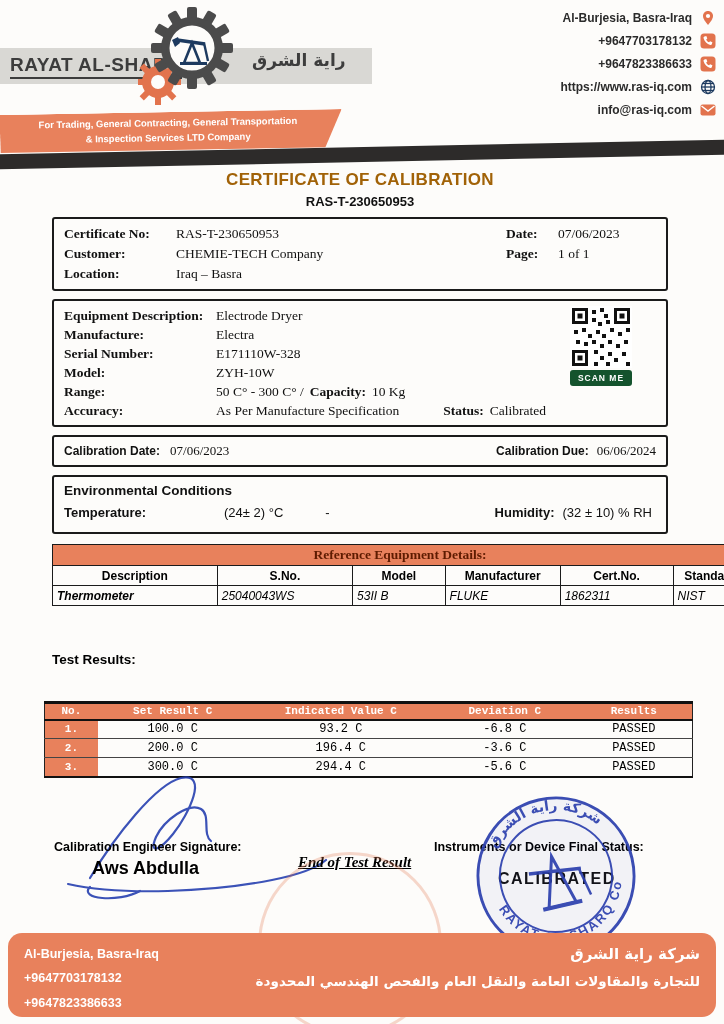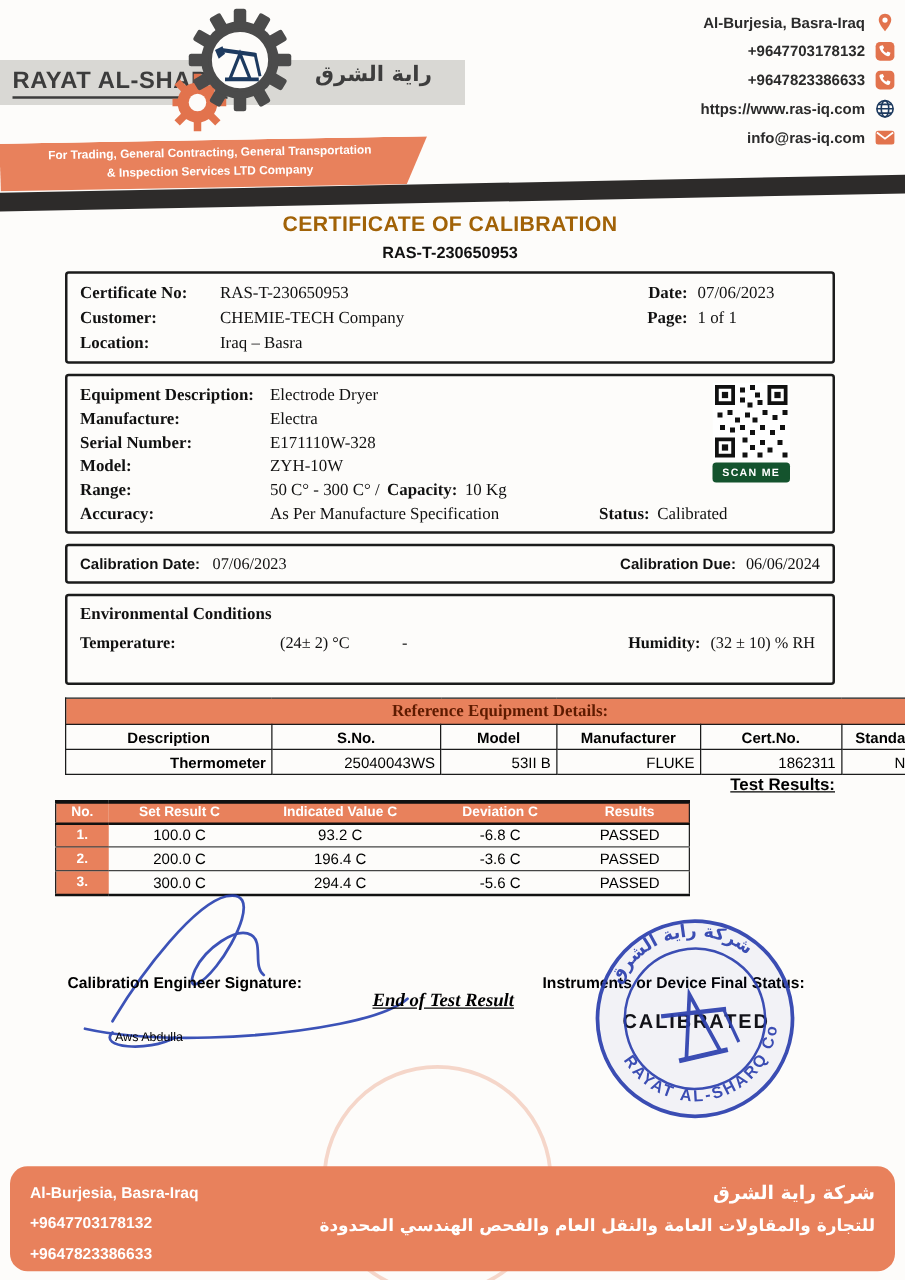--- a/index.html
+++ b/index.html
@@ -33,64 +33,64 @@
   .main{position:absolute;left:52px;top:170px;width:616px;}
   .title-main{text-align:center;font-weight:bold;font-size:17px;color:#a16207;letter-spacing:.3px;}
   .title-sub{text-align:center;font-weight:bold;font-size:13px;color:#111;margin-top:4px;}
 
   .box{border:2px solid #1b1b1b;border-radius:3px;padding:5px 10px;margin-top:8px;font-family:"Liberation Serif",serif;font-size:13.5px;color:#111;}
   .row{display:flex;align-items:baseline;line-height:20px;}
   .lbl{font-weight:bold;}
   .w110{width:112px;flex:0 0 112px;}
   .w150{width:152px;flex:0 0 152px;}
   .grow{flex:1;}
-  .rpair{display:flex;gap:8px;width:150px;flex:0 0 150px;text-align:right;}
+  .rpair{display:flex;gap:8px;width:150px;flex:0 0 150px;}
   .rpair .lbl{width:44px;}
 
-  .equip-box{position:relative;padding-right:84px;}
+  .equip-box{position:relative;padding-right:120px;}
   .equip-box .row{line-height:19px;}
   .qr-block{position:absolute;right:34px;top:5px;width:62px;}
   .qr-code{width:62px;height:62px;display:block;}
   .scanme{margin-top:2px;background:#14532d;color:#fff;font-size:8.5px;font-weight:bold;text-align:center;
     letter-spacing:1px;padding:3px 0;border-radius:3px;font-family:"Liberation Sans",sans-serif;}
   .status-pair{margin-left:auto;display:flex;gap:6px;}
 
   .dates-box .row{line-height:18px;font-size:13px;}
   .dates-box .lbl{font-family:"Liberation Sans",sans-serif;font-size:12px;}
   .due-pair{margin-left:auto;display:flex;gap:8px;text-align:right;}
 
-  .env-box{font-family:Liberation Serif, serif;font-size:13px;padding:6px 10px 24px;}
+  .env-box{font-family:Liberation Sans, sans-serif;font-size:13px;padding:6px 10px 12px;}
   .env-title{font-weight:bold;font-size:13.5px;margin-bottom:7px;}
   .env-row{display:flex;align-items:baseline;}
   .env-row .tl{font-weight:bold;width:160px;}
   .env-dash{margin-left:42px;}
   .hum-pair{margin-left:auto;display:flex;gap:8px;padding-right:4px;}
   .hum-pair .lbl{font-weight:bold;}
 
   table{border-collapse:collapse;}
   .ref-table{width:696px;margin-top:10px;}
   .ref-table td,.ref-table th{border:1.5px solid #1b1b1b;padding:2px 4px;}
   .ref-title{background:var(--accent);color:#5e1b00;font-family:"Liberation Serif",serif;font-weight:bold;font-size:13.5px;text-align:center;height:21px;}
   .ref-head th{font-size:12px;font-weight:bold;text-align:center;height:20px;}
-  .ref-data td{font-size:12px;text-align:right;height:20px;}
+  .ref-data td{font-size:12px;text-align:left;height:20px;font-style:italic;}
   .ref-data td:first-child{font-weight:bold;}
 
-  .test-heading{text-align:right;font-weight:bold;font-size:13.5px;text-decoration:underline;}
-
-  .test-table{width:508px;margin-left:-8px;margin-top:5px;border-top:3px solid #111;border-bottom:2px solid #111;
-    border-left:1.5px solid #222;border-right:1.5px solid #222;}
+  .test-heading{margin-top:46px;text-align:left;font-weight:bold;font-size:13.5px;}
+
+  .test-table{width:649px;margin-left:-8px;margin-top:34px;border-top:3px solid #111;border-bottom:2px solid #111;
+    border-left:1.5px solid #222;border-right:1.5px solid #222;font-family:Liberation Mono, monospace;}
   .test-table th{background:var(--accent);color:#fff;font-size:11px;font-weight:bold;height:17px;border-bottom:2px solid #111;}
   .test-table td{font-size:12px;text-align:center;height:19px;border-bottom:1px solid #444;}
   .test-table tr:last-child td{border-bottom:none;}
   .test-table td.no-cell{background:var(--accent);color:#fff;font-weight:bold;font-size:11px;}
 
   .sig-section{position:relative;margin-top:40px;height:190px;font-size:12.5px;}
   .sig-label{position:absolute;left:2px;top:22px;font-weight:bold;}
   .sig-svg{position:absolute;left:8px;top:-48px;width:300px;height:135px;}
-  .sig-name{position:absolute;left:40px;top:68px;font-weight:normal;font-size:10px;}
+  .sig-name{position:absolute;left:40px;top:40px;font-weight:bold;font-size:18px;}
   .end-text{position:absolute;left:246px;top:36px;font-family:"Liberation Serif",serif;font-weight:bold;font-style:italic;font-size:15px;text-decoration:underline;}
   .final-label{position:absolute;left:382px;top:22px;font-weight:bold;width:240px;}
   .calibrated{position:absolute;left:446px;top:52px;font-weight:bold;font-size:16px;letter-spacing:1.5px;color:#111;}
   .stamp-svg{position:absolute;left:418px;top:-28px;width:172px;height:172px;transform:rotate(-13deg);opacity:.92;}
 
   .watermark-circle{position:absolute;left:258px;top:852px;width:184px;height:184px;border:3px solid rgba(226,115,77,.28);border-radius:50%;}
 
   
   .footer{position:absolute;left:8px;top:933px;width:708px;height:84px;background:var(--accent);border-radius:14px;color:#fff;}
   .footer-left{position:absolute;left:16px;top:9px;font-weight:bold;font-size:12.5px;line-height:1.95;}

